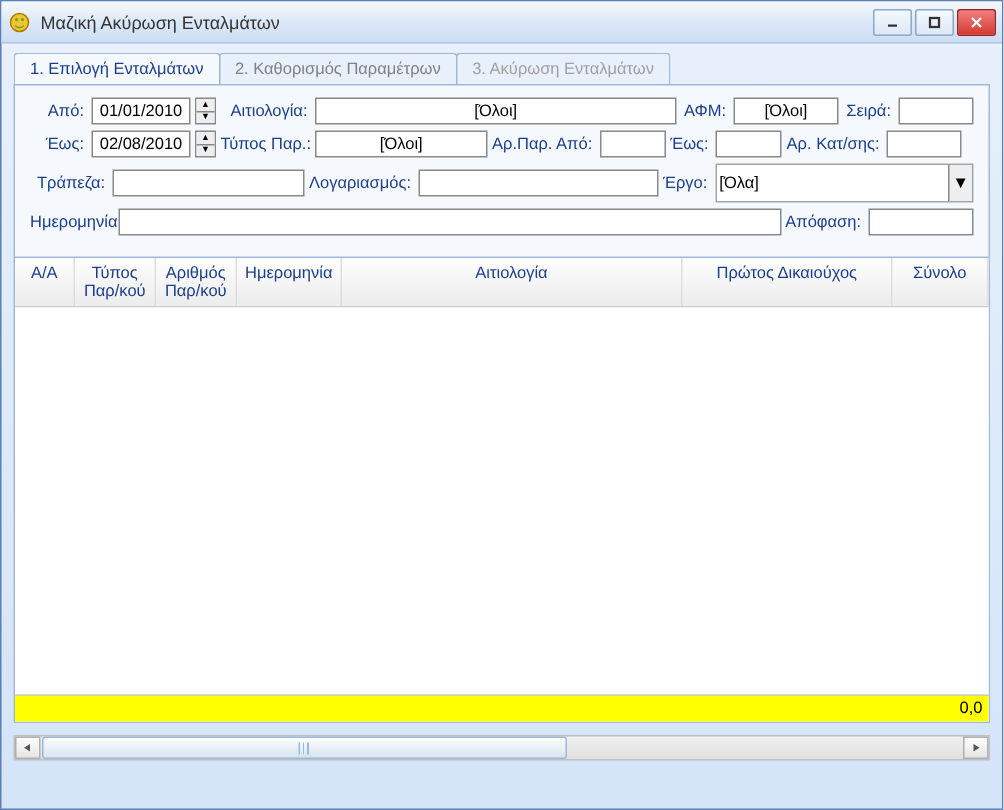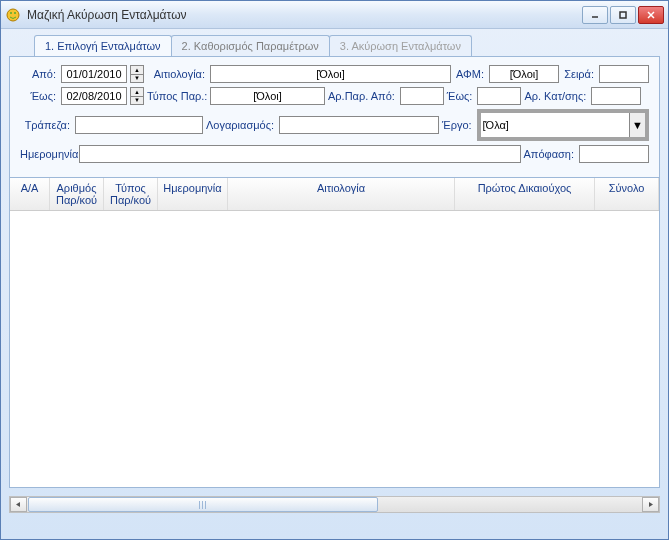--- a/index.html
+++ b/index.html
@@ -8,35 +8,35 @@
 .window { width: 669px; height: 540px; background: linear-gradient(to bottom, #e8f0fb, #d4e4f7); border: 1px solid #5a7fb5; position: relative; }
 
 .titlebar { height: 28px; background: linear-gradient(to bottom, #f5f9fe, #dce8f7, #cdddf2); display: flex; align-items: center; padding: 0 4px; border-bottom: 1px solid #b0c4de; }
 .titlebar .icon { width: 16px; height: 16px; margin-right: 6px; display: inline-block; }
 .titlebar .title { flex: 1; color: #333; font-size: 12px; }
 .window-controls { display: flex; gap: 2px; }
 .win-btn { width: 26px; height: 18px; border: 1px solid #8aa8c8; border-radius: 2px; background: linear-gradient(to bottom, #f5f9fe, #dce8f7); display: flex; align-items: center; justify-content: center; cursor: pointer; }
 .win-btn.close { background: linear-gradient(to bottom, #f08080, #d43b2e); border-color: #a02020; color: #fff; }
 .win-btn svg { width: 10px; height: 10px; }
 
-.tabs { display: flex; padding: 6px 8px 0 8px; margin-left: 25px; }
+.tabs { display: flex; padding: 6px 8px 0 8px; }
 .tab { padding: 4px 10px; border: 1px solid #9db8d8; border-bottom: none; background: #e8f0fb; color: #808080; cursor: pointer; border-top-left-radius: 3px; border-top-right-radius: 3px; margin-right: -1px; }
 .tab.active { background: #f5f9fe; color: #1a3e8c; position: relative; z-index: 2; }
 .tab.disabled { color: #a0a0a0; }
 
 .tab-panel { margin: 0 8px 8px 8px; border: 1px solid #9db8d8; background: #f5f9fe; }
 
 .filter-area { padding: 8px 10px 10px 10px; }
 .filter-row { display: flex; align-items: center; margin-bottom: 4px; gap: 3px; }
 .lbl { color: #1a3e8c; white-space: nowrap; padding-right: 2px; text-align: right; }
 .inp { border: 1px solid #888; background: #fff; height: 18px; padding: 1px 3px; color: #000; text-align: center; }
 .spin { display: inline-flex; flex-direction: column; border: 1px solid #888; width: 14px; height: 18px; }
 .spin-btn { flex: 1; background: #eee; display: flex; align-items: center; justify-content: center; cursor: pointer; font-size: 6px; line-height: 1; }
 .spin-btn + .spin-btn { border-top: 1px solid #888; }
-.sel { border: 4px solid #a3a3a3; background: #fff; height: 18px; padding: 12px 2px; display: flex; align-items: center; position: relative; }
+.sel { border: 1px solid #a3a3a3; background: #fff; height: 18px; padding: 12px 2px; display: flex; align-items: center; position: relative; }
 .sel .dd { position: absolute; right: 0; top: 0; bottom: 0; width: 16px; background: #eee; border-left: 1px solid #888; display: flex; align-items: center; justify-content: center; cursor: pointer; }
 
 .table-area { background: #fff; border-top: 1px solid #9db8d8; height: 310px; display: flex; flex-direction: column; }
 .thead { display: flex; background: linear-gradient(to bottom, #fefefe, #ececec); border-bottom: 1px solid #ccc; }
 .th { padding: 4px 4px; text-align: center; color: #1a3e8c; border-right: 1px solid #ddd; font-size: 11px; line-height: 1.1; }
 .tbody { flex: 1; background: #fff; }
 
 .yellow-bar { height: 18px; background: #ffff00; color: #000; text-align: right; padding: 2px 4px; border-top: 1px solid #ccc; }
 
 .hscroll { margin: 0 8px 8px 8px; height: 17px; background: linear-gradient(to bottom,#f0f0f0,#e0e0e0); border: 1px solid #c0c0c0; display: flex; align-items: center; }
@@ -137,28 +137,31 @@
         <input class="inp" style="flex: 1 1 0%;" value="">
         <span class="lbl">Απόφαση:</span>
         <input class="inp" style="width: 70px;" value="">
       </div>
 
     </div>
 
     <div class="table-area">
       <div class="thead">
         <div class="th" style="width:40px">Α/Α</div>
+        <div class="th" style="width:54px">Τύπος Παρ/κού</div>
         <div class="th" style="width:54px">Αριθμός Παρ/κού</div>
-        <div class="th" style="width:54px">Τύπος Παρ/κού</div>
         <div class="th" style="width:70px">Ημερομηνία</div>
         <div class="th" style="flex:1">Αιτιολογία</div>
         <div class="th" style="width:140px">Πρώτος Δικαιούχος</div>
         <div class="th" style="width:64px">Σύνολο</div>
       </div>
       <div class="tbody"></div>
+      <div class="yellow-bar">
+        <span>0,0</span>
+      </div>
     </div>
   </div>
 
   <div class="hscroll">
     <div class="hs-btn">
         <svg width="7" height="7" viewBox="0 0 7 7">
           <polygon points="5,1 1,3.5 5,6" fill="#555"></polygon>
         </svg>
       </div>
     <div class="hs-track">

